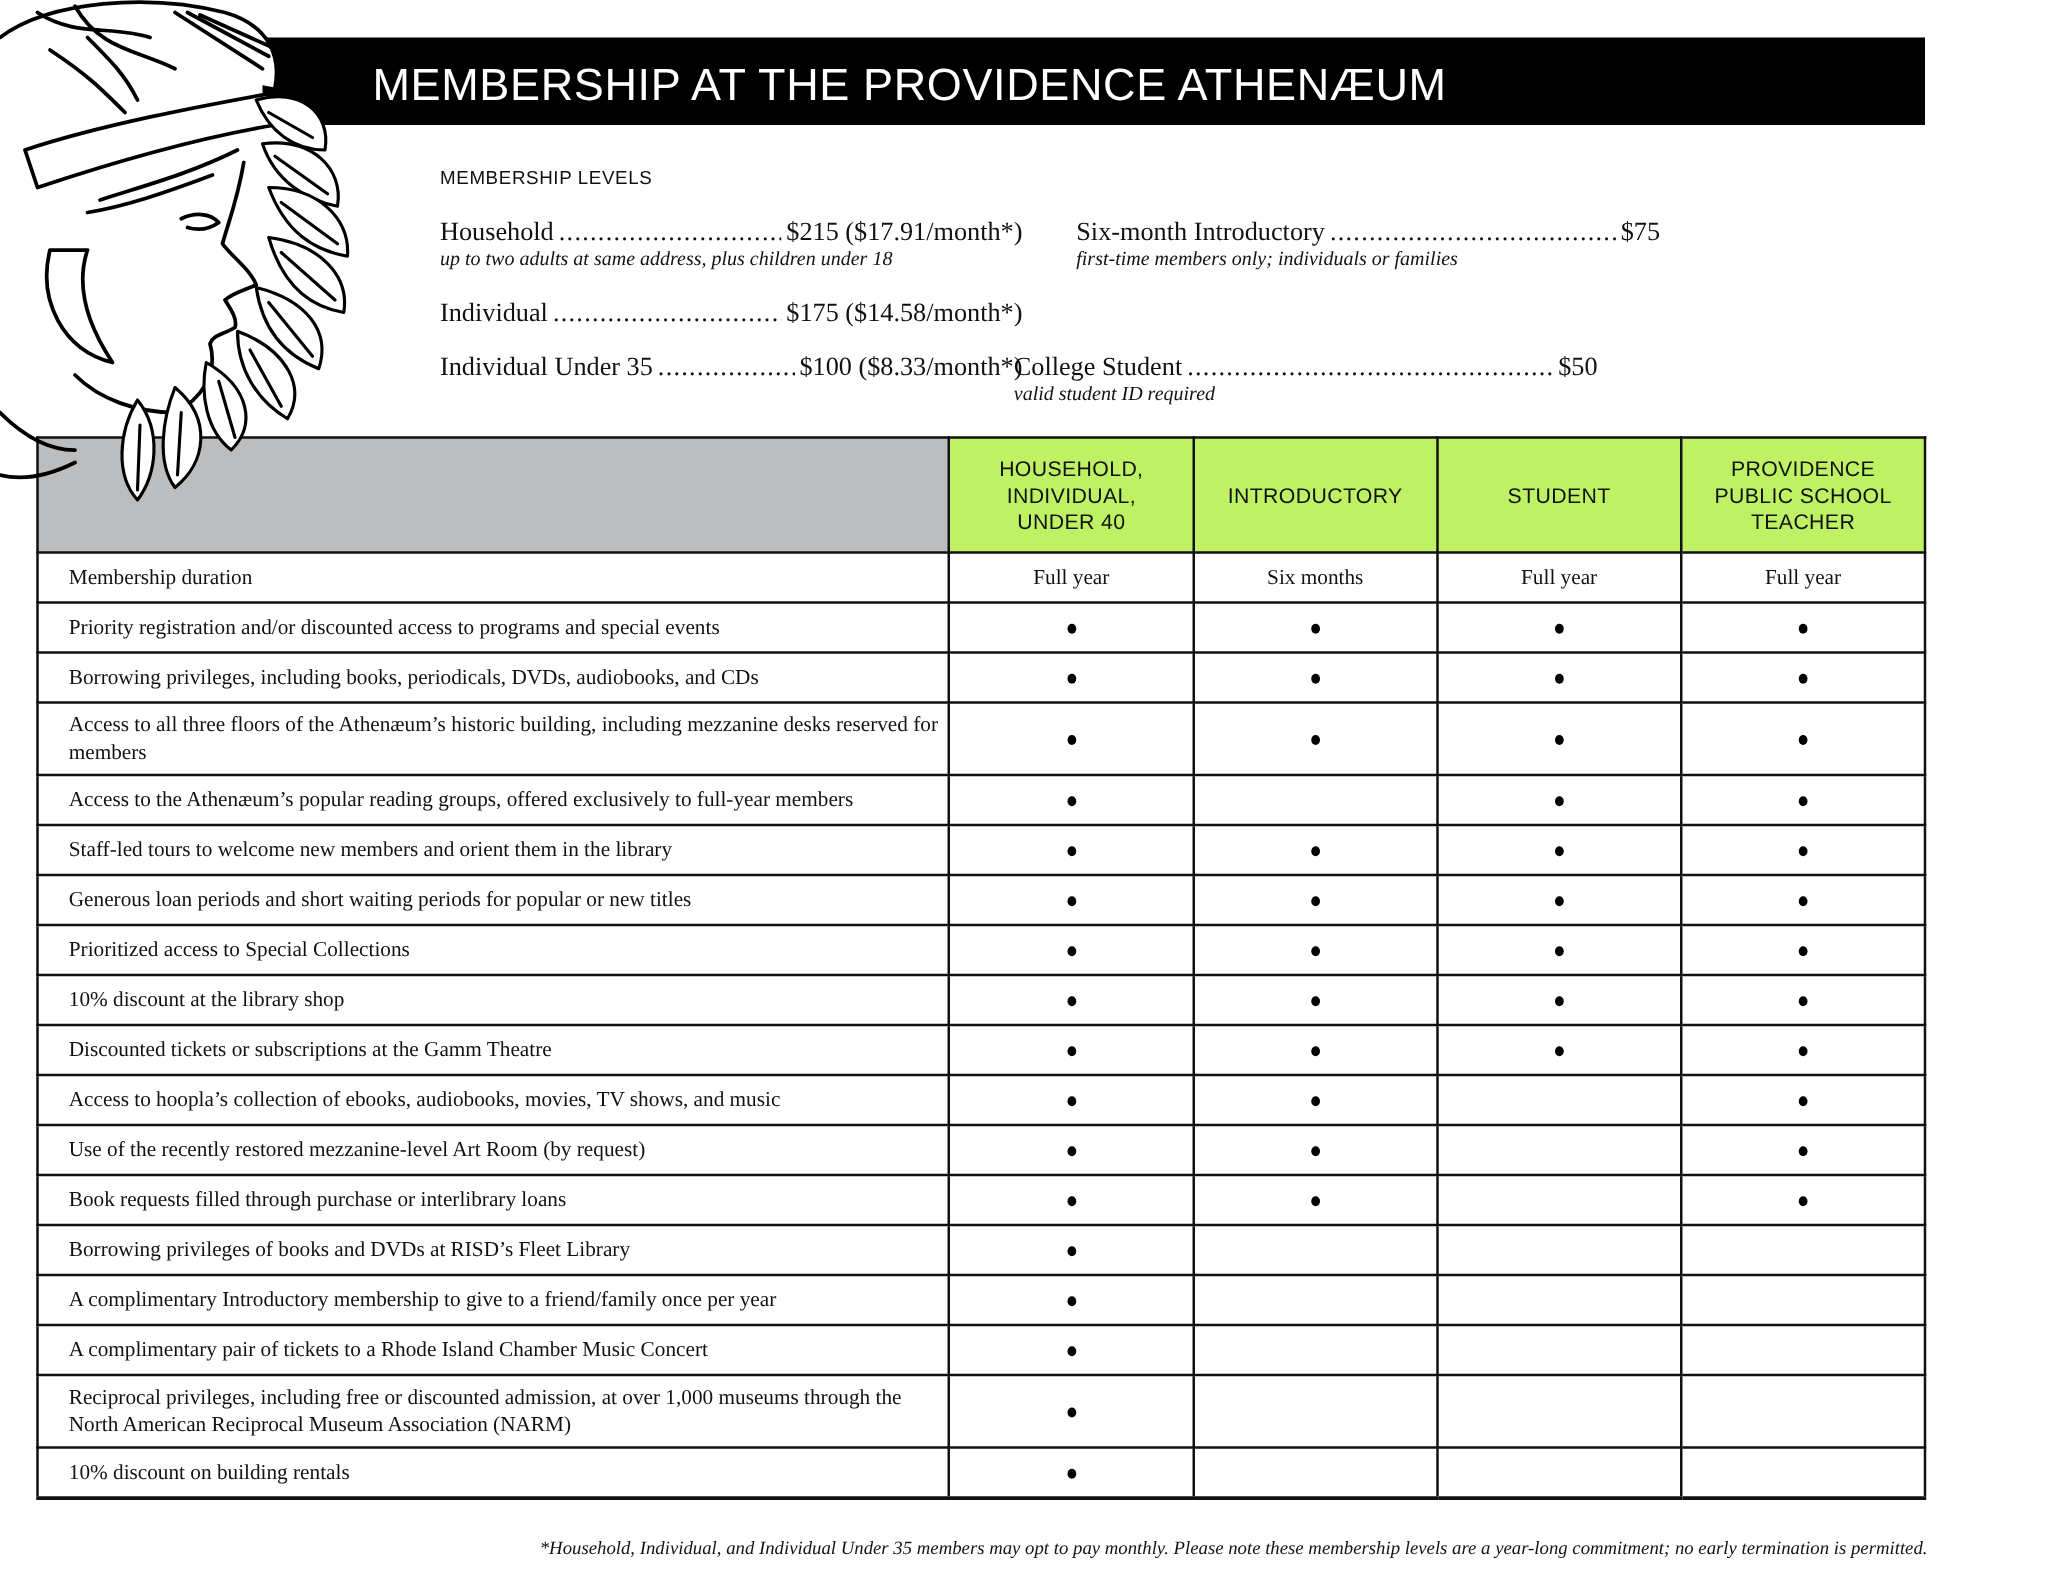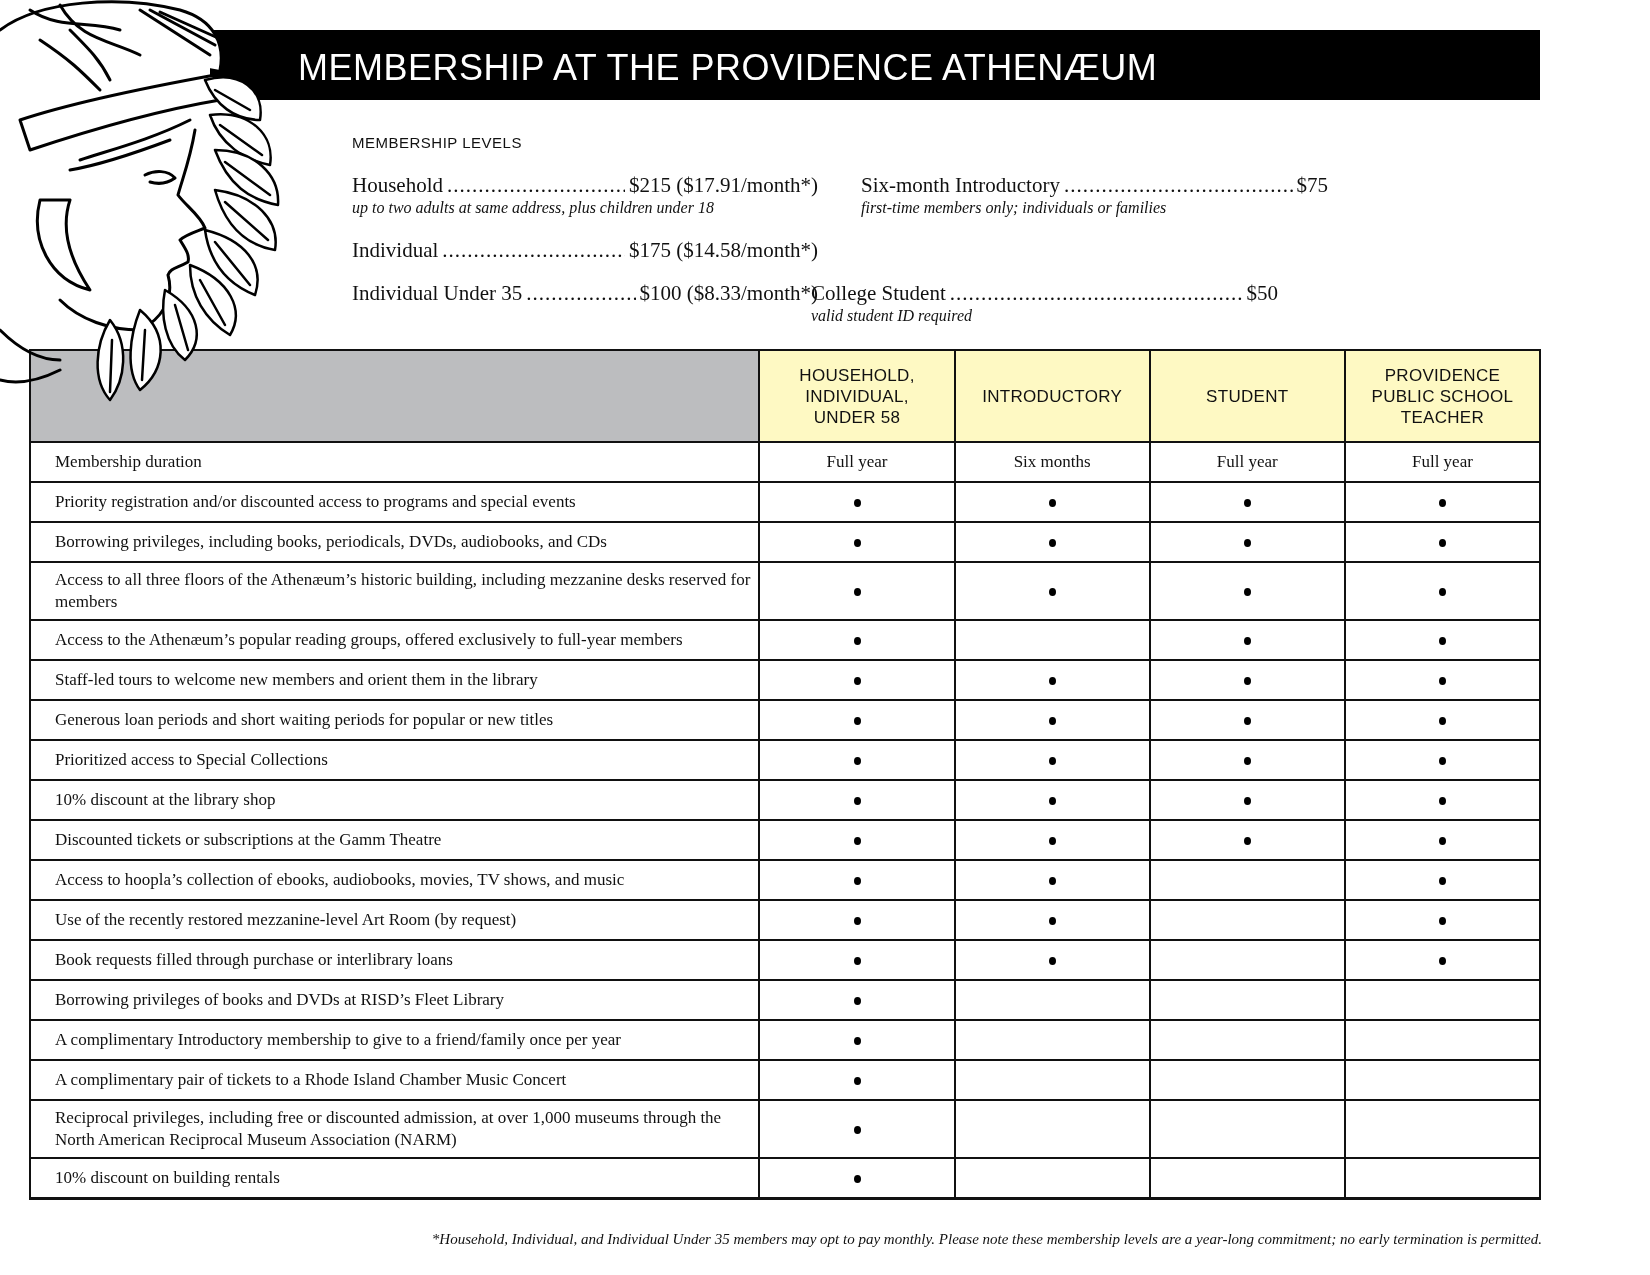--- a/index.html
+++ b/index.html
@@ -27,21 +27,21 @@
 
   #lvl-0 { left: 352px; top: 173px; width: 466px; }
   #lvl-1 { left: 352px; top: 238px; width: 466px; }
   #lvl-2 { left: 352px; top: 281px; width: 466px; }
   #lvl-3 { left: 861px; top: 173px; width: 467px; }
   #lvl-4 { left: 811px; top: 238px; width: 467px; margin-top: 43px; }
 
   .benefits { position: absolute; left: 29px; top: 349px; border-collapse: collapse;
               table-layout: fixed; width: 1512px; }
   .benefits th, .benefits td { border: 2px solid #111; padding: 0; }
-  .benefits thead th { background: #fef9c3; height: 90px;
+  .benefits thead th { background: #bef264; height: 90px;
                        font-family: "Liberation Sans", "DejaVu Sans", sans-serif;
                        font-weight: normal; font-size: 17px; line-height: 21px;
                        text-align: center; letter-spacing: 0.3px; color: #111; }
   .benefits thead th.blank { background: #bcbdbf; }
   .benefits tbody td { font-size: 17px; line-height: 22px; height: 38px; }
   .benefits tbody td.label { padding-left: 24px; text-align: left; }
   .benefits tbody td.cell { text-align: center; }
   .benefits tbody tr.tall td { height: 56px; }
   .dot { display: inline-block; width: 7px; height: 8px; border-radius: 50%; background: #000; vertical-align: middle; }
   .col-label { width: 729px; }
@@ -146,21 +146,21 @@
   <colgroup>
     <col class="col-label">
       <col class="col-tier">
       <col class="col-tier">
       <col class="col-tier">
       <col class="col-tier">
   </colgroup>
   <thead>
     <tr>
       <th class="blank"></th>
-      <th><span>HOUSEHOLD,</span><br><span>INDIVIDUAL,</span><br><span>UNDER 58</span></th>
+      <th><span>HOUSEHOLD,</span><br><span>INDIVIDUAL,</span><br><span>UNDER 40</span></th>
       <th><span>INTRODUCTORY</span></th>
       <th><span>STUDENT</span></th>
       <th><span>PROVIDENCE</span><br><span>PUBLIC SCHOOL</span><br><span>TEACHER</span></th>
     </tr>
   </thead>
   <tbody id="benefit-rows">
       <tr>
         <td class="label">Membership duration</td>
         <td class="cell">Full year</td>
         <td class="cell">Six months</td>

